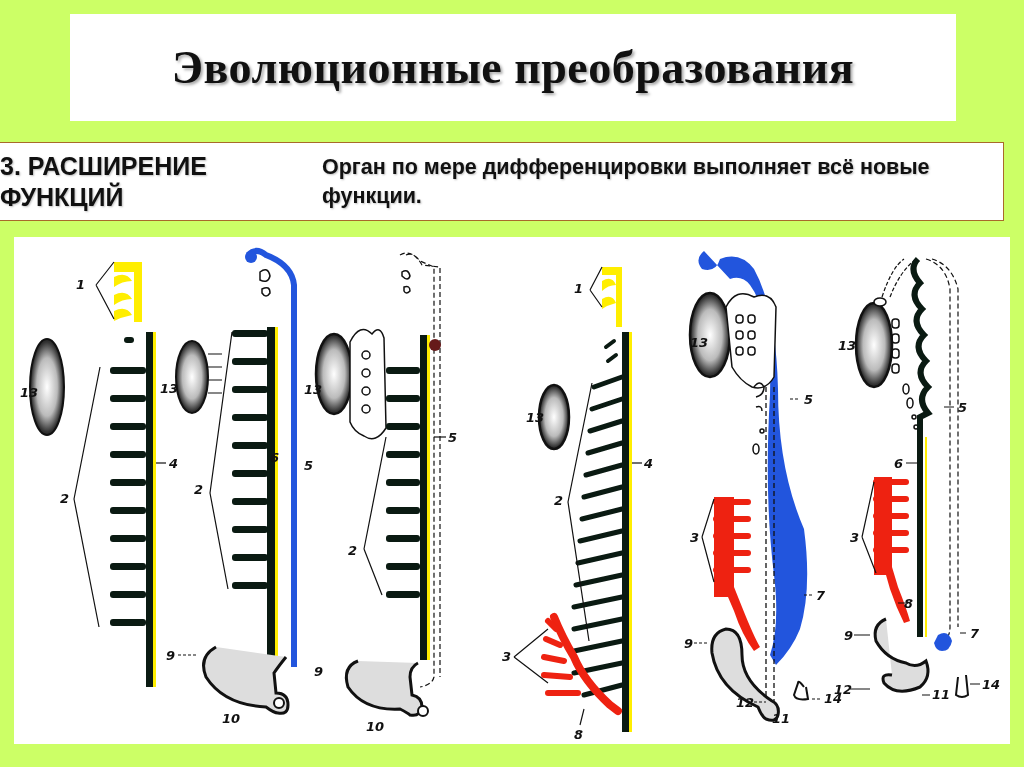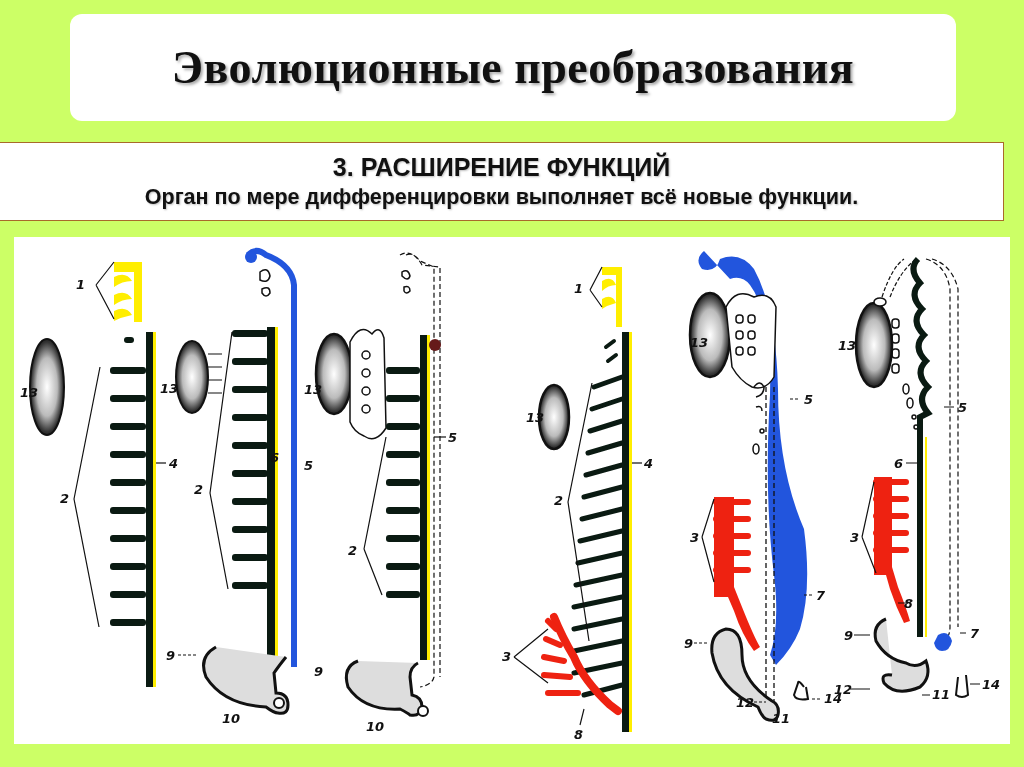--- a/index.html
+++ b/index.html
@@ -1,19 +1,19 @@
 <!DOCTYPE html>
 <html><head>
 <meta charset="utf-8">
 <style>
   html,body{margin:0;padding:0;}
   body{width:1024px;height:767px;background:#ccff66;position:relative;overflow:hidden;font-family:"Liberation Sans",sans-serif;}
-  .title-box{position:absolute;left:70px;top:14px;width:886px;height:107px;background:#ffffff;display:flex;flex-direction:column;align-items:center;justify-content:center;border-radius:12px;}
+  .title-box{position:absolute;left:70px;top:14px;width:886px;height:107px;background:#ffffff;display:flex;flex-direction:column;align-items:center;justify-content:center;}
   .title-line{font-family:"Liberation Serif","DejaVu Serif",serif;font-weight:bold;font-size:46px;line-height:50px;color:#111;text-shadow:2px 2px 3px rgba(0,0,0,0.35);letter-spacing:0.5px;}
-  .sub-box{position:absolute;left:0px;top:142px;width:1004px;height:79px;background:#ffffff;border:1.5px solid #a86a2a;border-left:none;box-sizing:border-box;display:flex;flex-direction:column;align-items:center;justify-content:center;}
+  .sub-box{position:absolute;left:0px;top:142px;width:1004px;height:79px;background:#ffffff;border:1.5px solid #a86a2a;border-left:none;box-sizing:border-box;display:flex;align-items:center;justify-content:center;}
   .sub-head{font-weight:bold;font-size:25px;line-height:31px;color:#111;text-shadow:1px 1px 2px rgba(0,0,0,0.25);}
   .sub-text{font-weight:bold;font-size:21.5px;line-height:29px;color:#111;text-shadow:1px 1px 2px rgba(0,0,0,0.25);}
   .diagram-panel{position:absolute;left:14px;top:237px;width:996px;height:507px;background:#ffffff;}
   .diagram-panel svg{position:absolute;left:0;top:0;}
   .lbl{font-family:"DejaVu Sans",sans-serif;font-style:italic;font-weight:bold;font-size:13px;fill:#111;}
 </style>
 </head>
 <body>
 
 <div class="title-box">

